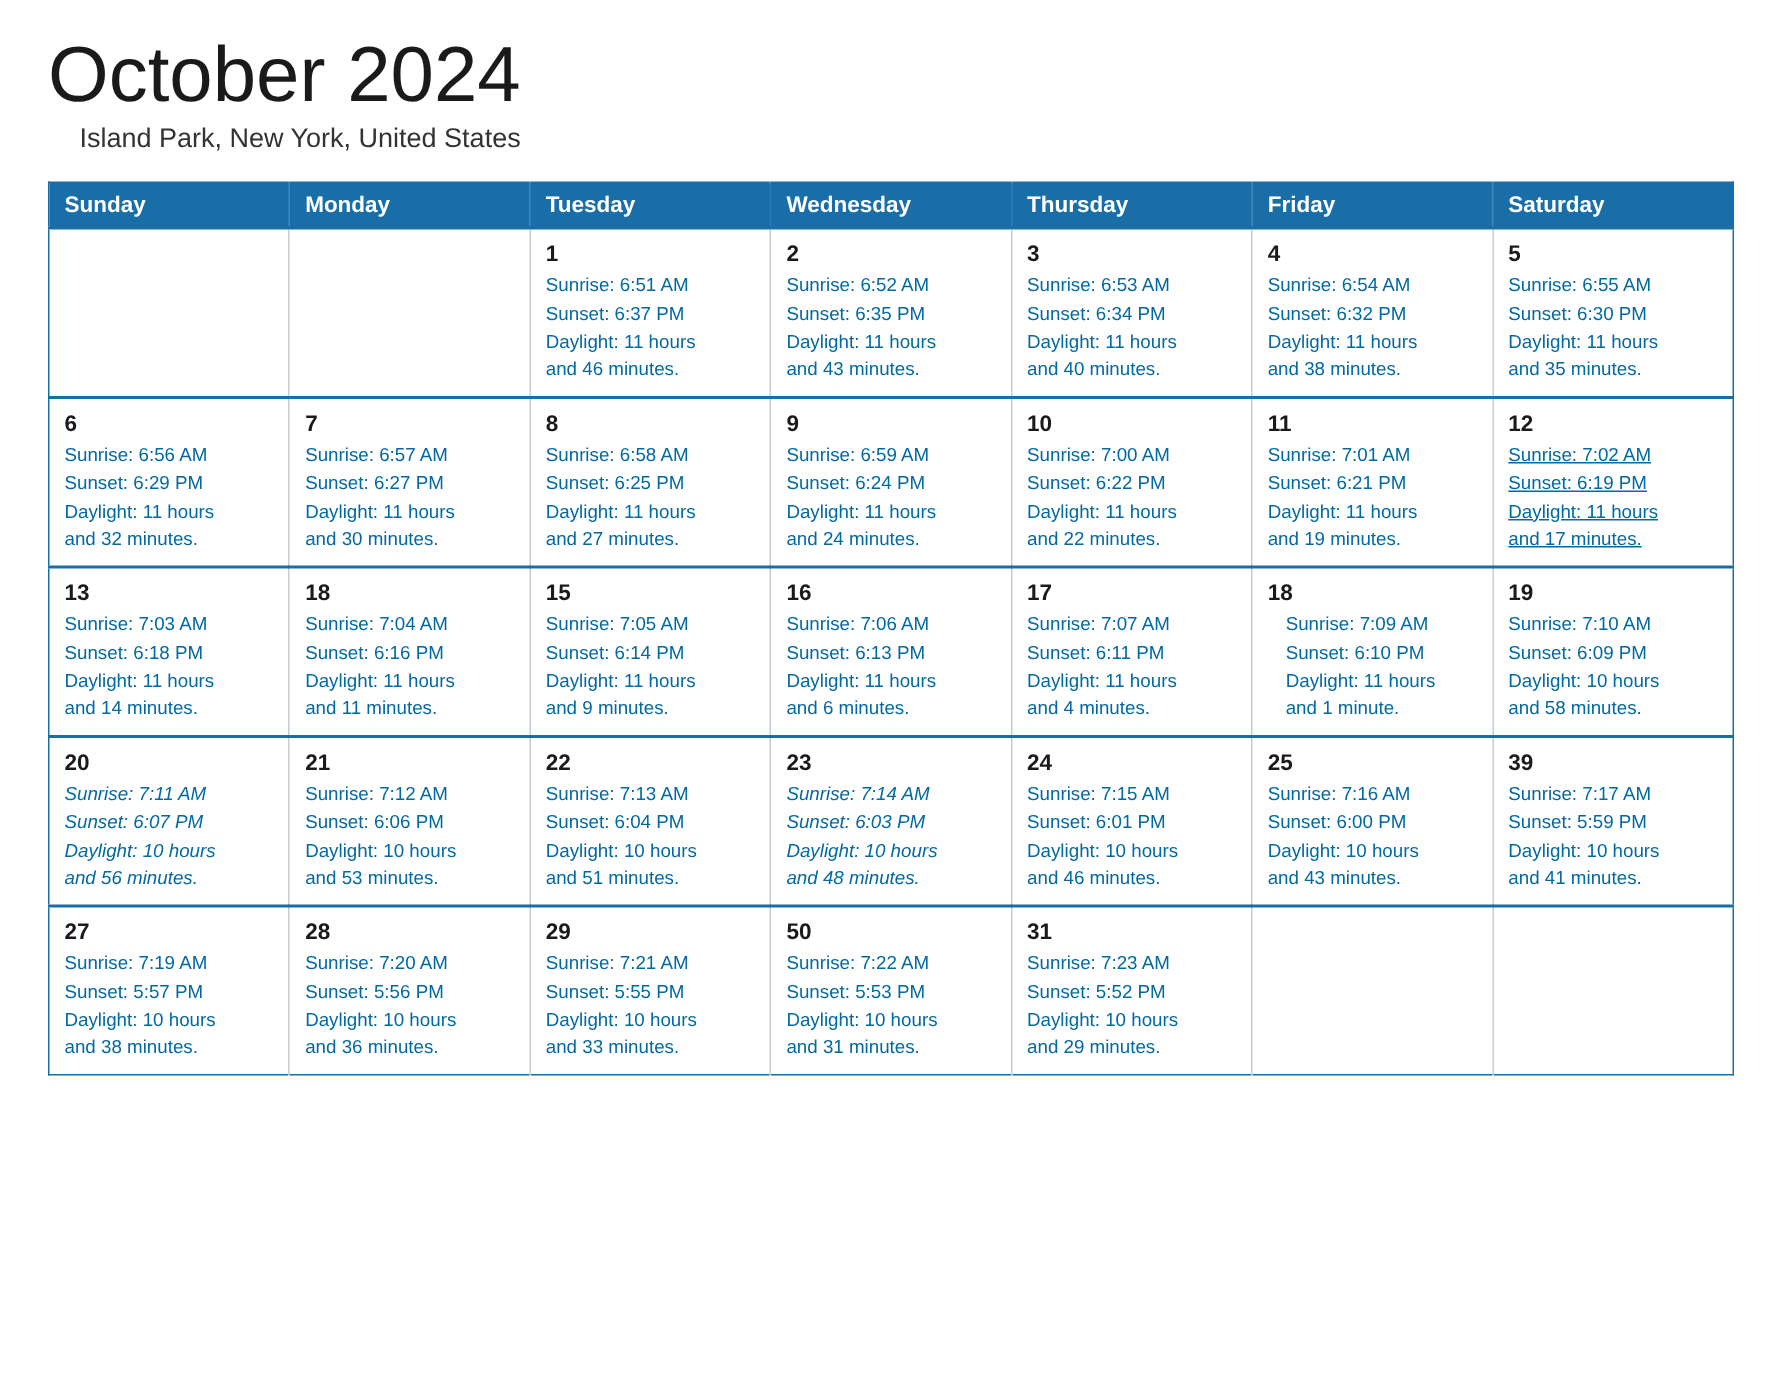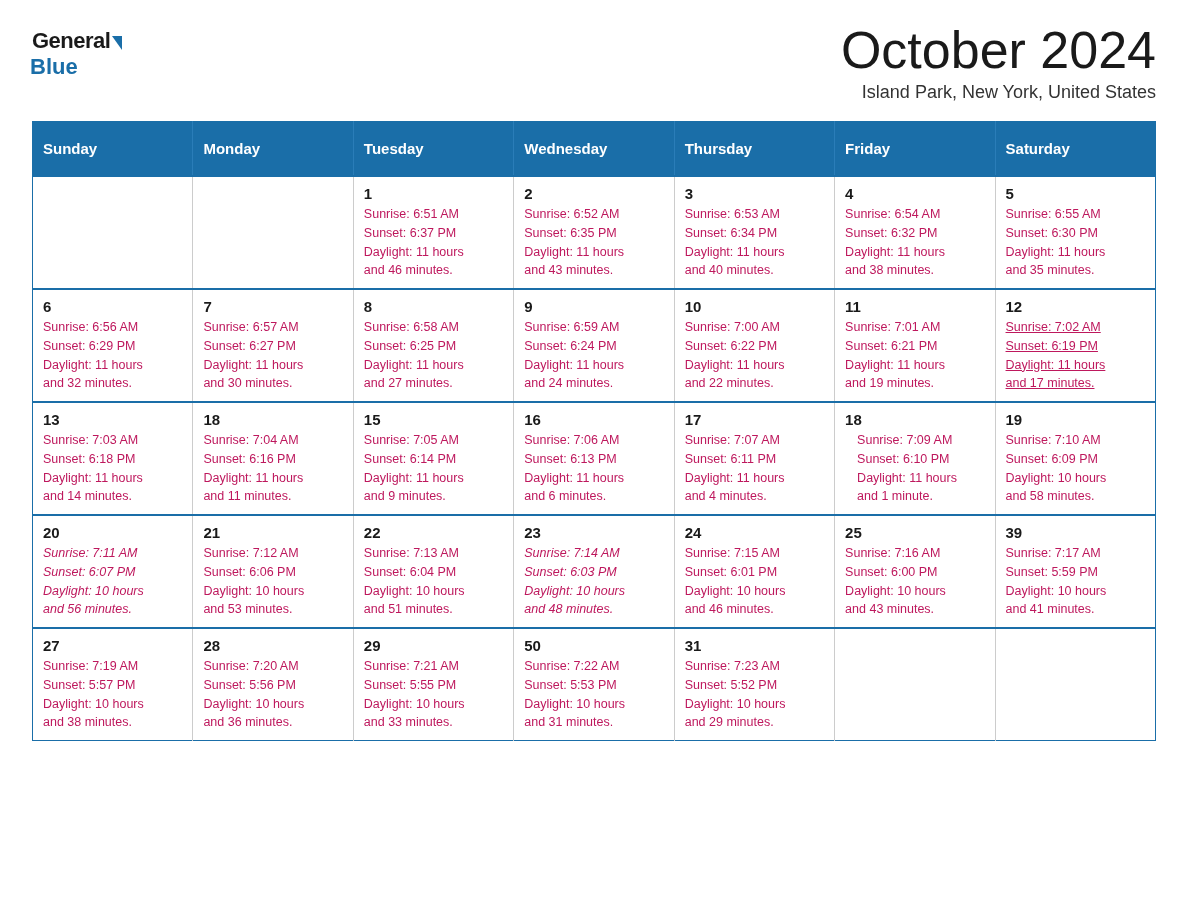--- a/index.html
+++ b/index.html
@@ -66,21 +66,21 @@
       border-collapse: collapse;
       border: 1.5px solid #1a6ea8;
     }
     thead tr {
       background-color: #1a6ea8;
     }
     thead th {
       color: #fff;
       font-size: 15px;
       font-weight: bold;
-      padding: 18px 10px;
+      padding: 6px 10px;
       text-align: left;
       border-right: 1.5px solid #2a7db8;
     }
     thead th:last-child { border-right: none; }
     tbody tr {
       border-top: 2px solid #1a6ea8;
     }
     tbody td {
       vertical-align: top;
       padding: 8px 10px;
@@ -94,36 +94,29 @@
     tbody td:last-child { border-right: none; }
     .day-number {
       font-size: 15px;
       font-weight: bold;
       color: #1a1a1a;
       display: block;
       margin-bottom: 3px;
     }
     .day-info {
       font-size: 12.5px;
-      color: #be185d;
+      color: #0369a1;
       line-height: 1.5;
     }
     .empty-cell { background: #fff; }
   </style>
 </head>
 <body>
 
 <div class="header">
-  <div class="logo">
-    <div class="logo-text">
-      <span class="logo-general">General</span>
-      <div class="logo-arrow"></div>
-    </div>
-    <span class="logo-blue">Blue</span>
-  </div>
   <div class="header-right">
     <div class="month-title">October 2024</div>
     <div class="location">Island Park, New York, United States</div>
   </div>
 </div>
 
 <table>
   <thead>
     <tr>
     <th>Sunday</th>

